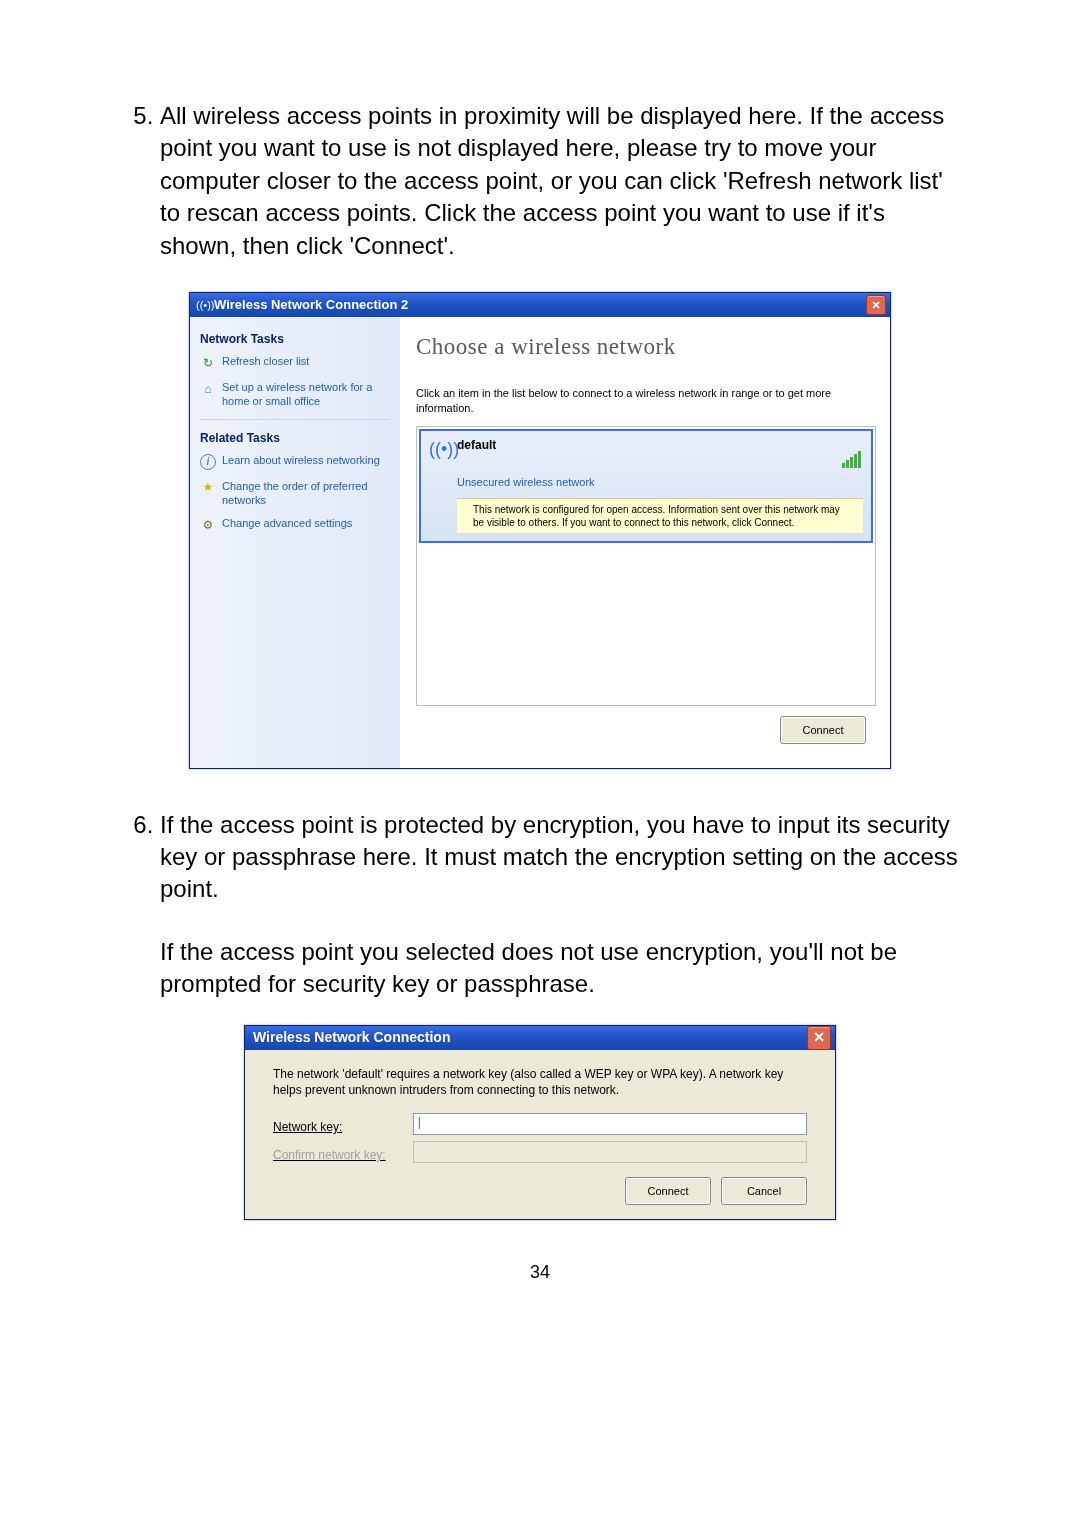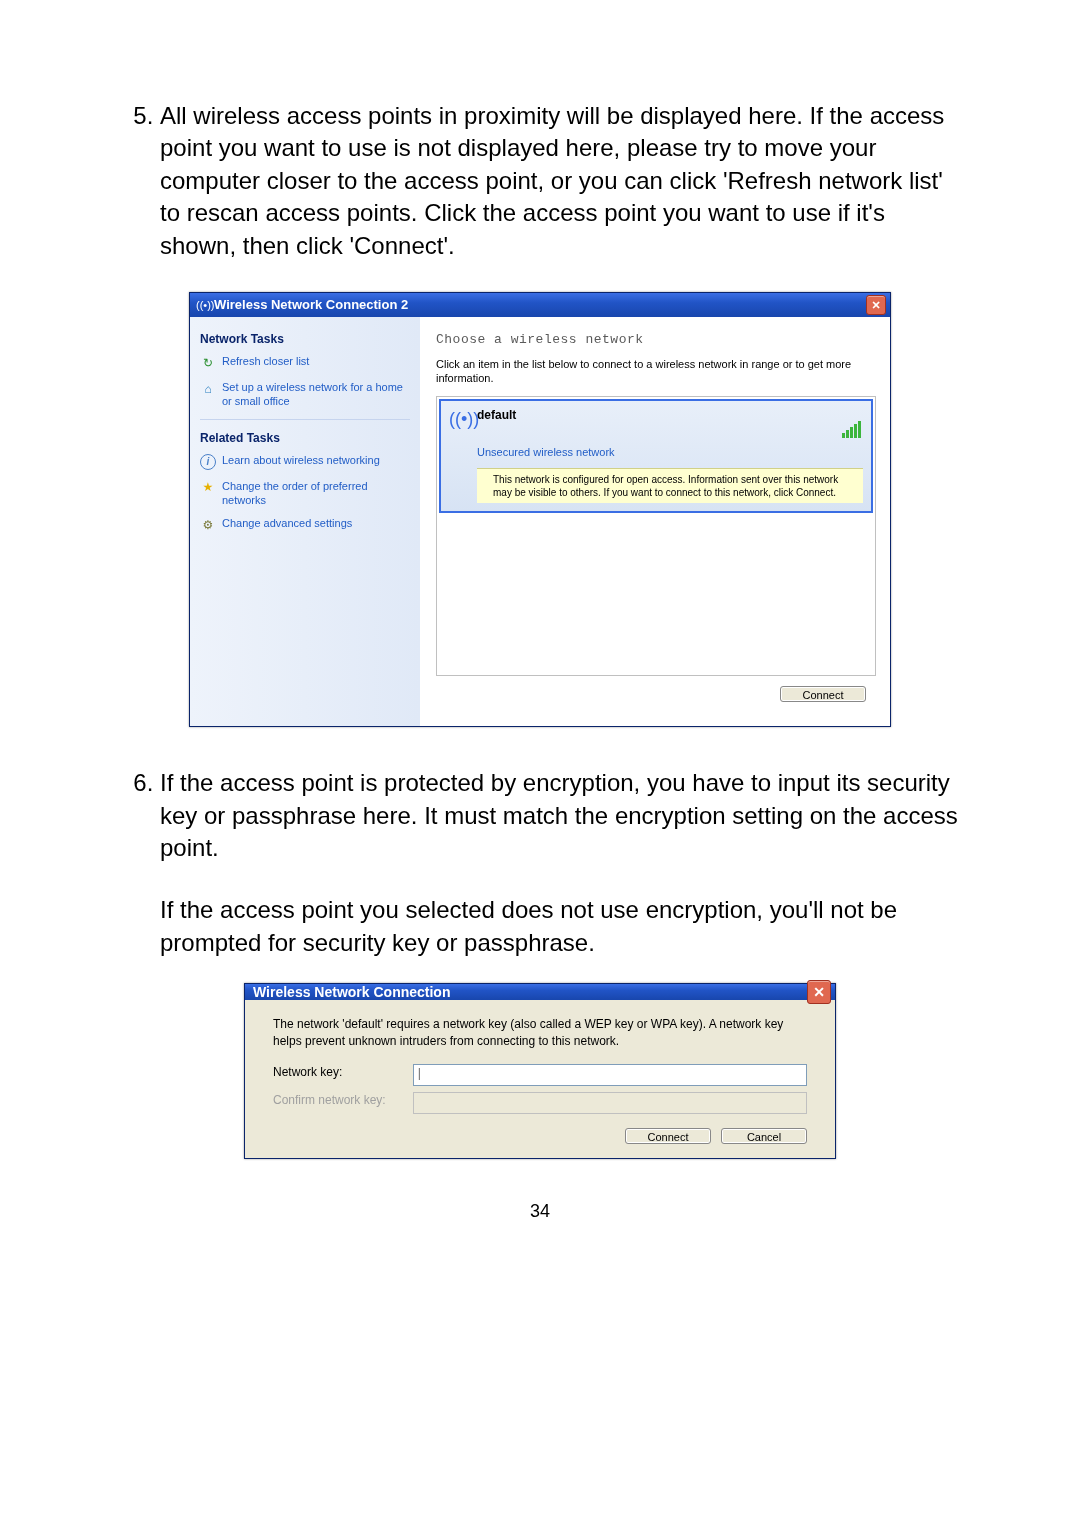--- a/index.html
+++ b/index.html
@@ -53,21 +53,21 @@
     border-radius: 3px;
     display:flex;align-items:center;justify-content:center;
     color:#fff;
     font-weight:bold;
     font-size:11px;
     margin-left: auto;
     box-shadow: inset 0 1px 0 rgba(255,255,255,0.4);
   }
   .win-body { display:flex; background:#fff; }
   .sidebar {
-    width: 230px;
+    width: 210px;
     background: linear-gradient(to right, #eef3fb, #e0e9f7);
     padding: 10px 10px 30px;
     box-sizing: border-box;
     color: #215dc6;
   }
   .sidebar-heading {
     color: #0a246a;
     font-weight: bold;
     font-size: 12px;
     margin: 4px 0 8px;
@@ -91,24 +91,24 @@
     border:1px solid #4a80c8;border-radius:50%;
     width:14px;height:14px;color:#4a80c8;font-style:italic;font-weight:bold;
     display:flex;align-items:center;justify-content:center;font-size:10px;
   }
   .icon-star { color:#e6b000; }
   .icon-gear { color:#7a7a3a; }
   .sidebar hr { border:0;border-top:1px solid #c6d4ee;margin:8px 0 10px; }
 
   .mainpane { flex:1; padding: 14px 14px 14px 16px; }
   .wnettitle {
-    font-family: Liberation Mono, monospace;
-    font-size: 13px;
+    font-family: Liberation Serif, serif;
+    font-size: 23px;
     color: #5a5a5a;
-    margin: 0 0 8px;
+    margin: 0 0 24px;
     letter-spacing: 0.5px;
   }
   .wnetdesc {
     font-size: 11px;
     color: #000;
     margin-bottom: 10px;
   }
   .netlist-box {
     border: 1px solid #c0c0c0;
     height: 278px;
@@ -151,52 +151,52 @@
     padding:4px 16px;
     margin-top:8px;
     line-height:1.3;
     border-top:1px solid #d0d088;
   }
   .win-footer {
     display:flex;justify-content:flex-end;padding:10px;
   }
   .xp-btn {
     min-width: 86px;
-    padding:2px 10px;height:16px;
+    padding:2px 10px;height:28px;
     font-family: Tahoma, Arial, sans-serif;
     font-size:11px;
     background:#ece9d8;
     border:1px solid #888;
     border-radius:3px;
     box-shadow: inset 0 0 0 1px #fff;
   }
 
   
   .window2 {
     width: 590px;
     border: 1px solid #0a246a;
     font-family: Tahoma, Arial, sans-serif;
     font-size: 12px;
     background:#ece9d8;
     box-shadow: 0 0 2px rgba(0,0,0,0.4);
   }
   .titlebar2 {
-    height: 16px;
+    height: 24px;
     background: linear-gradient(to bottom, #3a6ee4 0%, #2154c6 40%, #1846ad 100%);
     color:#fff;display:flex;align-items:center;padding:0 4px 0 8px;
     font-size:14px;font-weight:bold;
   }
   .close-btn2 {
     width:22px;height:22px;background:#e06850;border:1px solid #a03020;border-radius:3px;
     display:flex;align-items:center;justify-content:center;color:#fff;font-weight:bold;font-size:14px;
     margin-left:auto;box-shadow: inset 0 1px 0 rgba(255,255,255,0.4);
   }
   .win2-body { padding:16px 28px 14px; }
   .dlg-text { font-size:12px;color:#000;line-height:1.4;margin-bottom:14px; }
-  .form-row { display:flex;align-items:flex-start;margin:6px 0; }
+  .form-row { display:flex;align-items:flex-end;margin:6px 0;text-decoration:underline; }
   .form-label { width:140px;font-size:12px;color:#000; }
   .form-label.disabled { color:#a0a0a0; }
   .form-input {
     flex:1;height:20px;border:1px solid #7f9db9;background:#fff;padding:0 4px;font-family:Tahoma;font-size:12px;
   }
   .form-input.disabled { background:#ece9d8;border-color:#c0c0c0; }
   .btn-row { display:flex;justify-content:flex-end;gap:10px;margin-top:14px; }
 
   .page-num { text-align:center;font-size:18px;margin-top:30px; }
   .indent-para { margin-left: 40px; }

